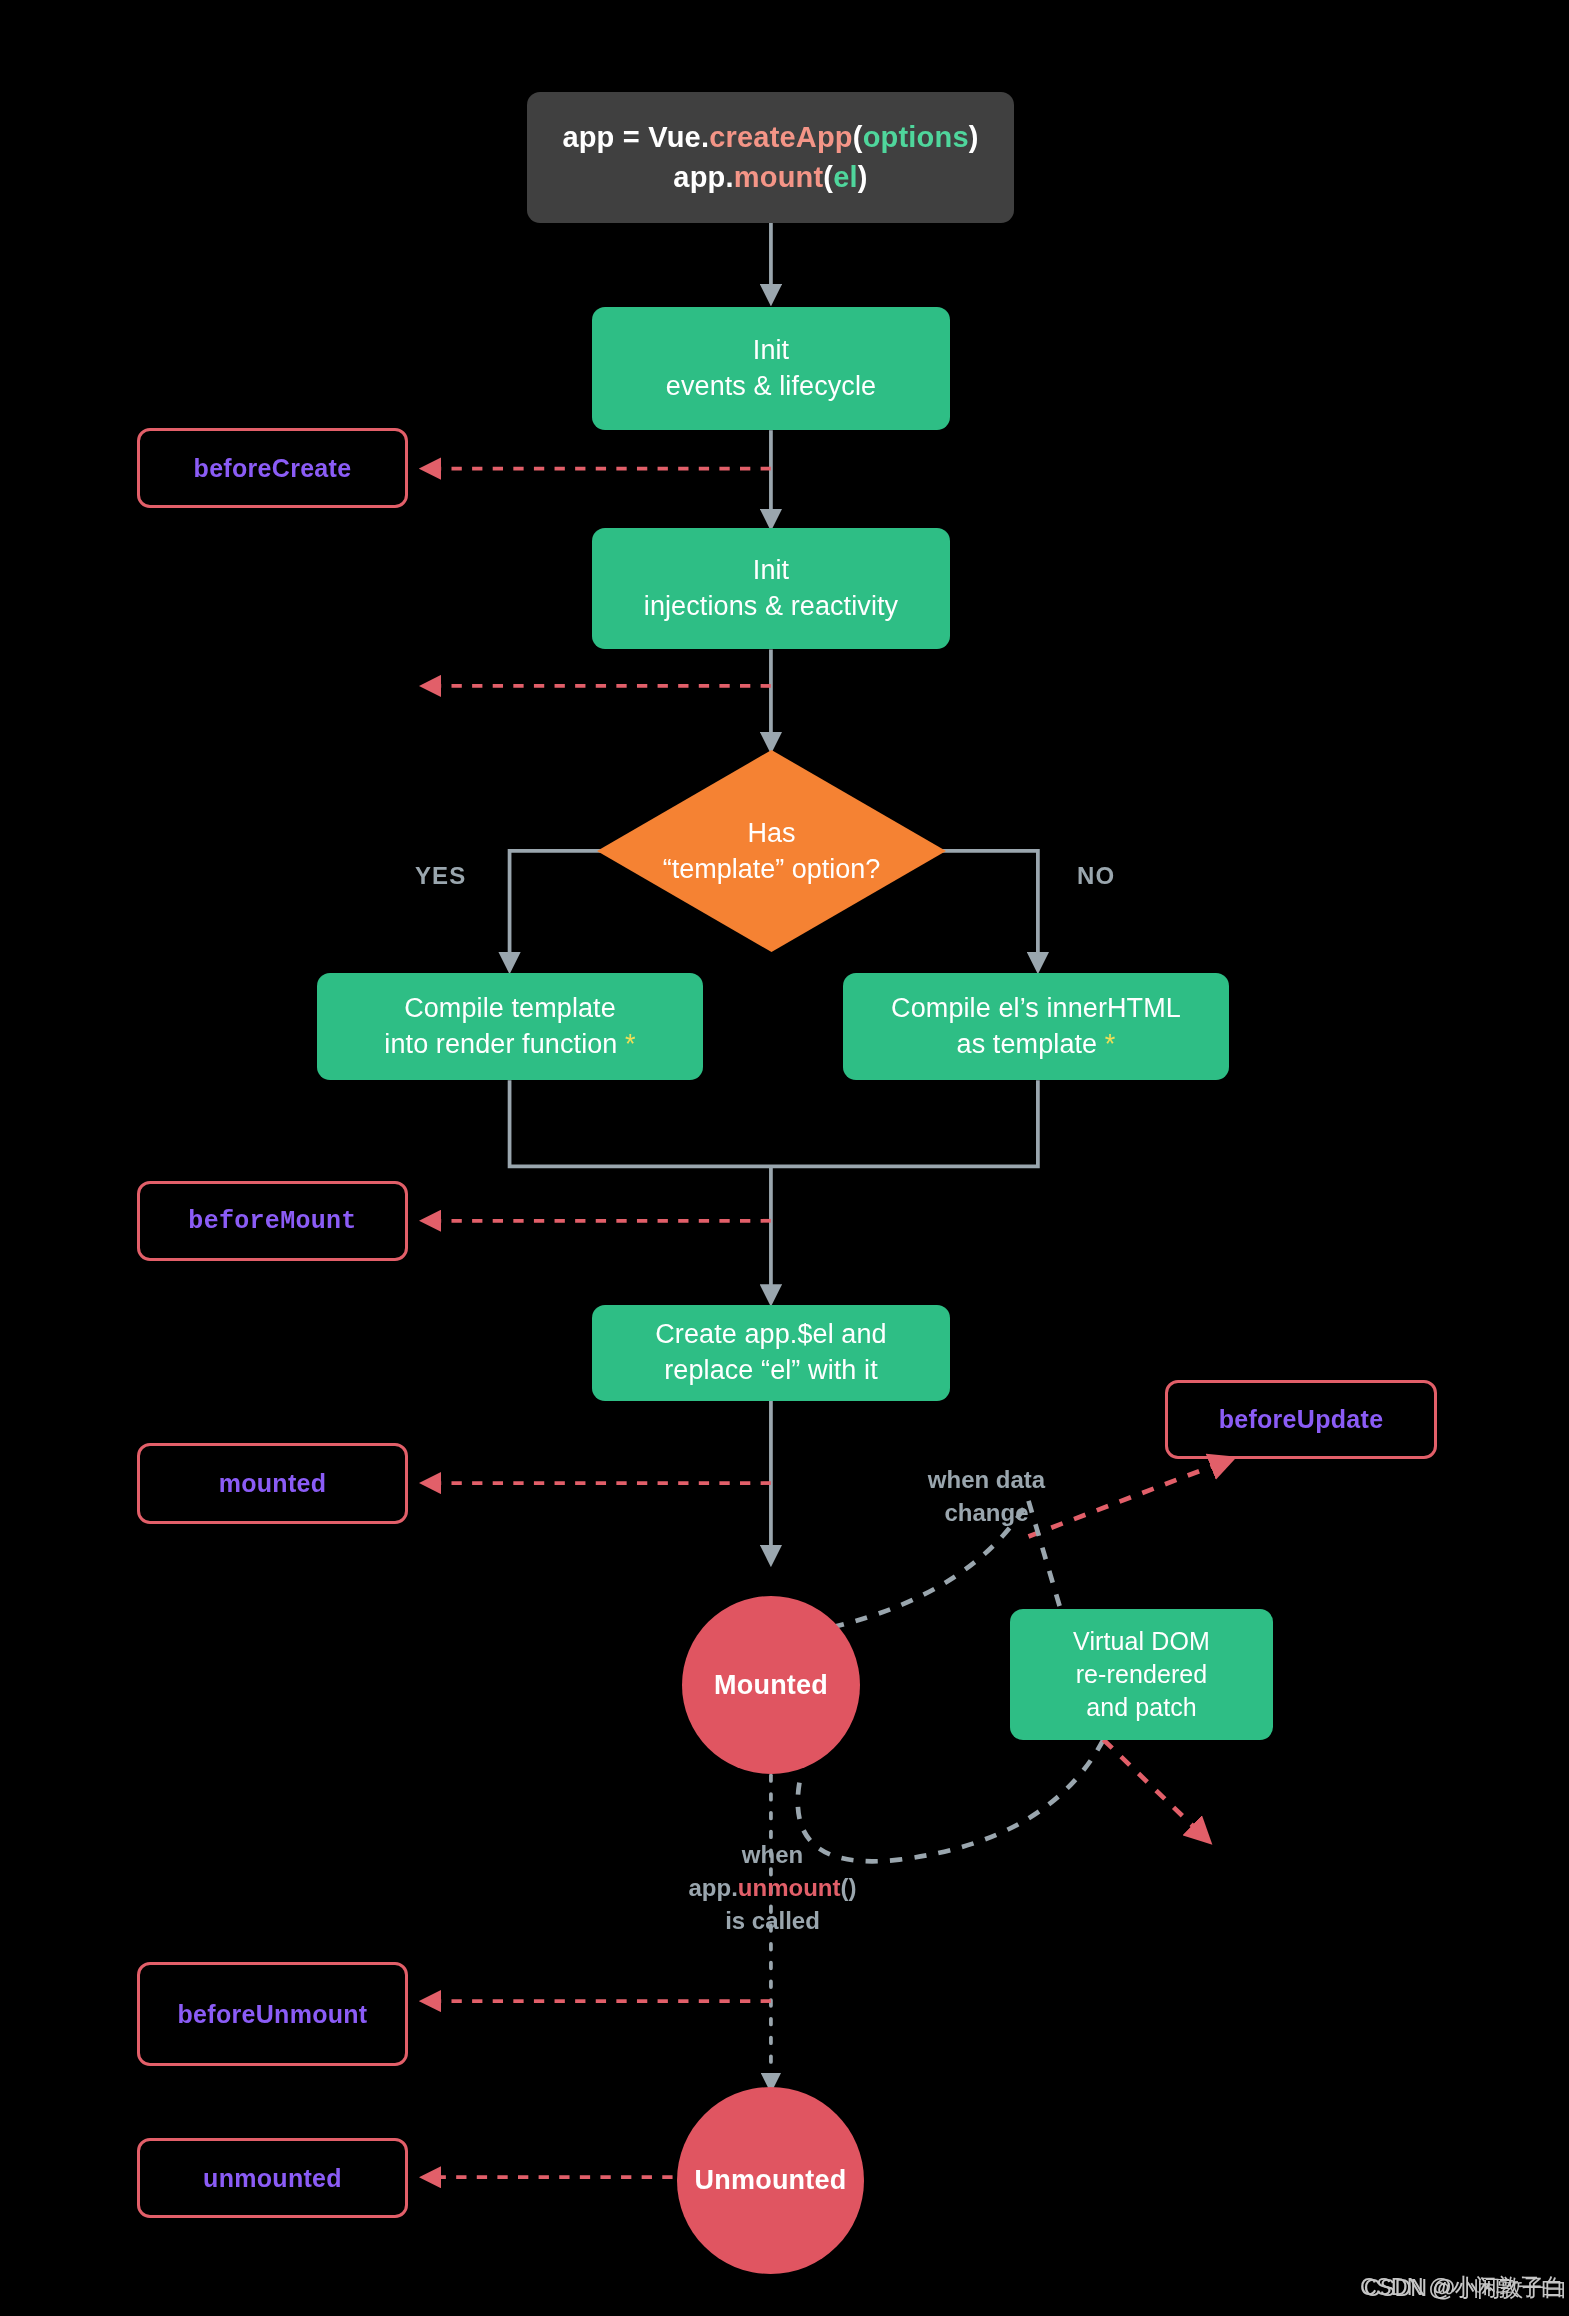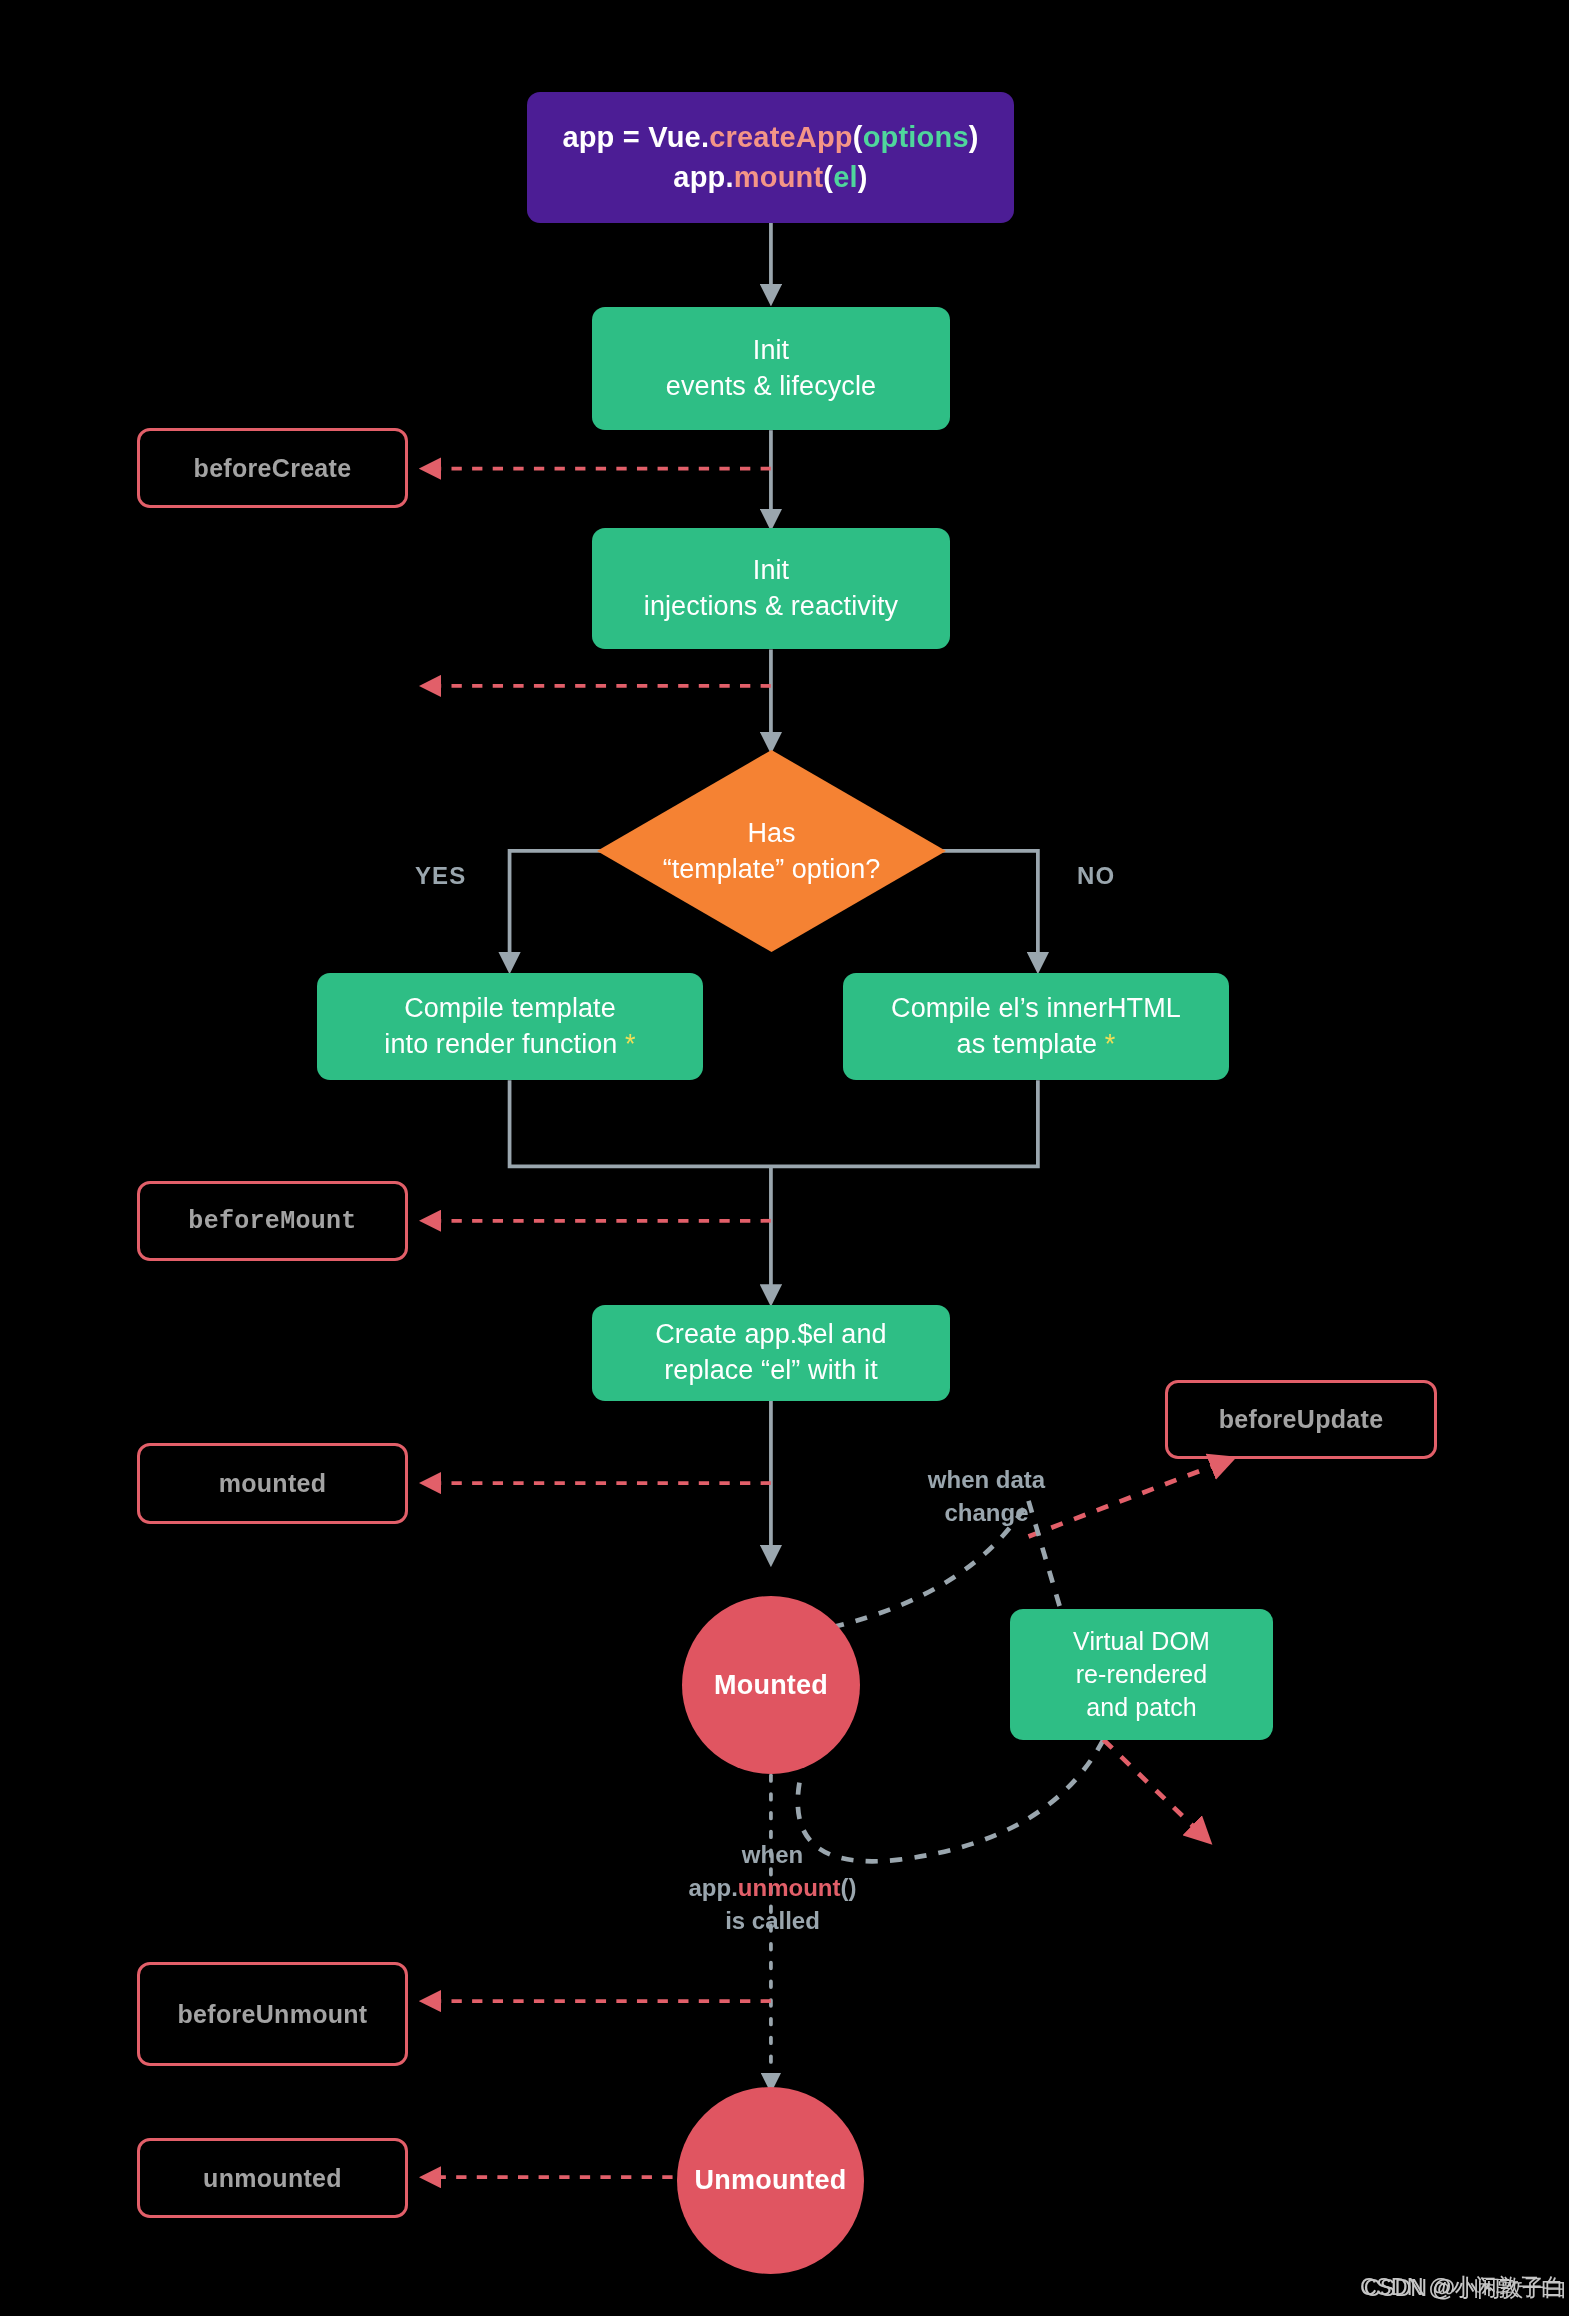--- a/index.html
+++ b/index.html
@@ -44,21 +44,21 @@
     color: #ffffff;
     font-size: 27px;
     line-height: 1.32;
     font-weight: 400;
     letter-spacing: 0.1px;
   }
   .proc .ln { display: block; white-space: nowrap; }
   .star { color: #EFDE58; }
   
   .start {
-    background: #4c1d95;
+    background: #404040;
     border-radius: 13px;
     color: #ffffff;
     font-size: 29px;
     line-height: 1.35;
     font-weight: 600;
     letter-spacing: 0.2px;
   }
   .start .ln { display: block; white-space: nowrap; }
   .tk-salmon { color: #F49587; }
   .tk-green  { color: #4FD69C; }
@@ -84,21 +84,21 @@
     font-size: 27px;
     line-height: 1.35;
     text-align: center;
   }
   .diamond-label .ln { display: block; white-space: nowrap; }
   
   .hook {
     background: transparent;
     border: 3.7px solid #E25F69;
     border-radius: 13px;
-    color: #a3a3a3;
+    color: #8b5cf6;
     font-size: 25px;
     font-weight: 700;
     letter-spacing: 0.3px;
     white-space: nowrap;
   }
   
   .circle {
     border-radius: 50%;
     background: #E05561;
     color: #ffffff;

